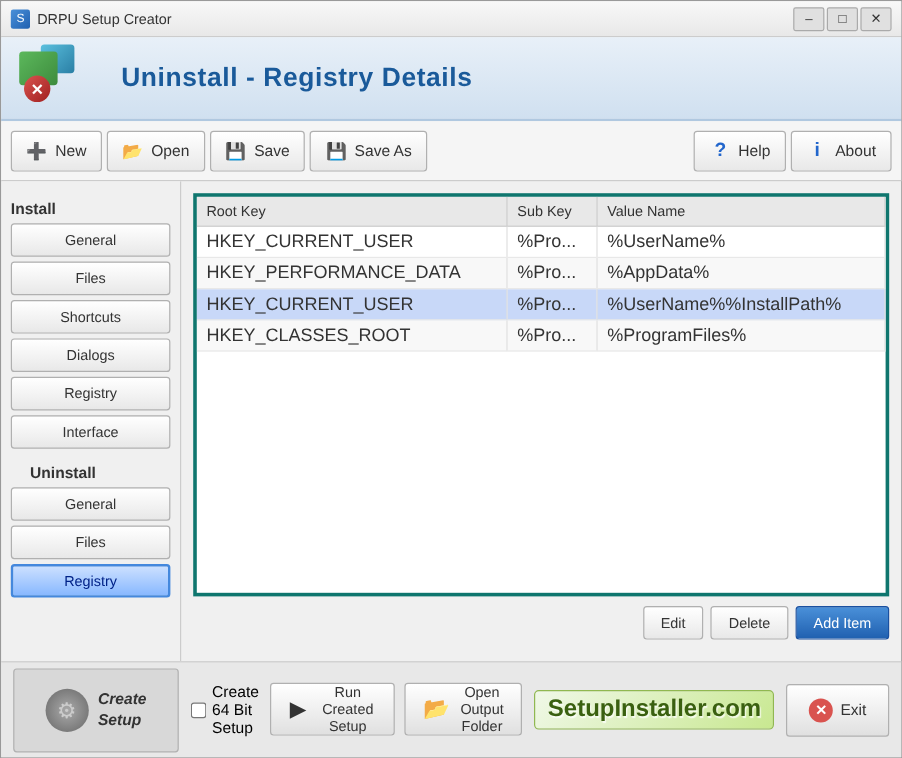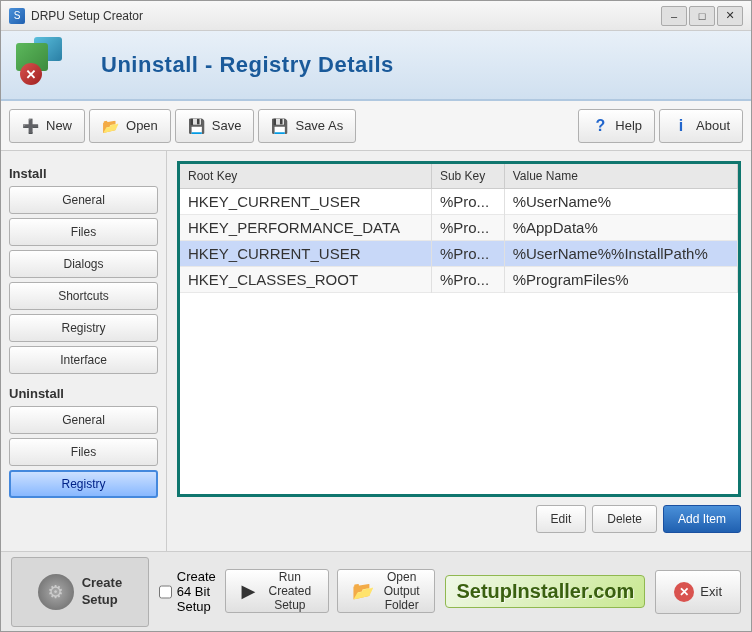--- a/index.html
+++ b/index.html
@@ -139,21 +139,21 @@
 
     
     .main-content {
       display: flex;
       flex: 1;
       overflow: hidden;
     }
 
     
     .sidebar {
-      width: 166px;
+      width: 150px;
       background: #f0f0f0;
       padding: 10px 8px;
       border-right: 1px solid #ccc;
       flex-shrink: 0;
       overflow-y: auto;
     }
     .sidebar-section-label {
       font-size: 13px;
       font-weight: bold;
       color: #333;
@@ -276,20 +276,21 @@
       background: radial-gradient(circle, #aaa, #666);
       border-radius: 50%;
       display: flex; align-items: center; justify-content: center;
       color: #ccc; font-size: 18px;
     }
     .create-setup-text {
       font-size: 13px;
       font-weight: bold;
       color: #333;
       line-height: 1.3;
+      font-style: italic;
     }
 
     .checkbox-area {
       display: flex;
       align-items: center;
       gap: 5px;
       flex: 1;
     }
     .checkbox-area input[type=checkbox] {
       width: 14px; height: 14px;
@@ -399,26 +400,26 @@
       <span>About</span>
     </button>
   </div>
 
   <div class="main-content">
 
     <div class="sidebar">
       <div class="sidebar-section-label">Install</div>
       <button class="sidebar-btn">General</button>
       <button class="sidebar-btn">Files</button>
+      <button class="sidebar-btn">Shortcuts</button>
       <button class="sidebar-btn">Dialogs</button>
-      <button class="sidebar-btn">Shortcuts</button>
       <button class="sidebar-btn">Registry</button>
       <button class="sidebar-btn">Interface</button>
 
-      <div class="sidebar-section-label" style="margin-top:12px;">Uninstall</div>
+      <div class="sidebar-section-label" style="margin-top:12px;margin-left:16px;">Uninstall</div>
       <button class="sidebar-btn">General</button>
       <button class="sidebar-btn">Files</button>
       <button class="sidebar-btn active">Registry</button>
     </div>
 
     <div class="right-panel">
 
       <div class="table-container">
         <table>
           <thead>

